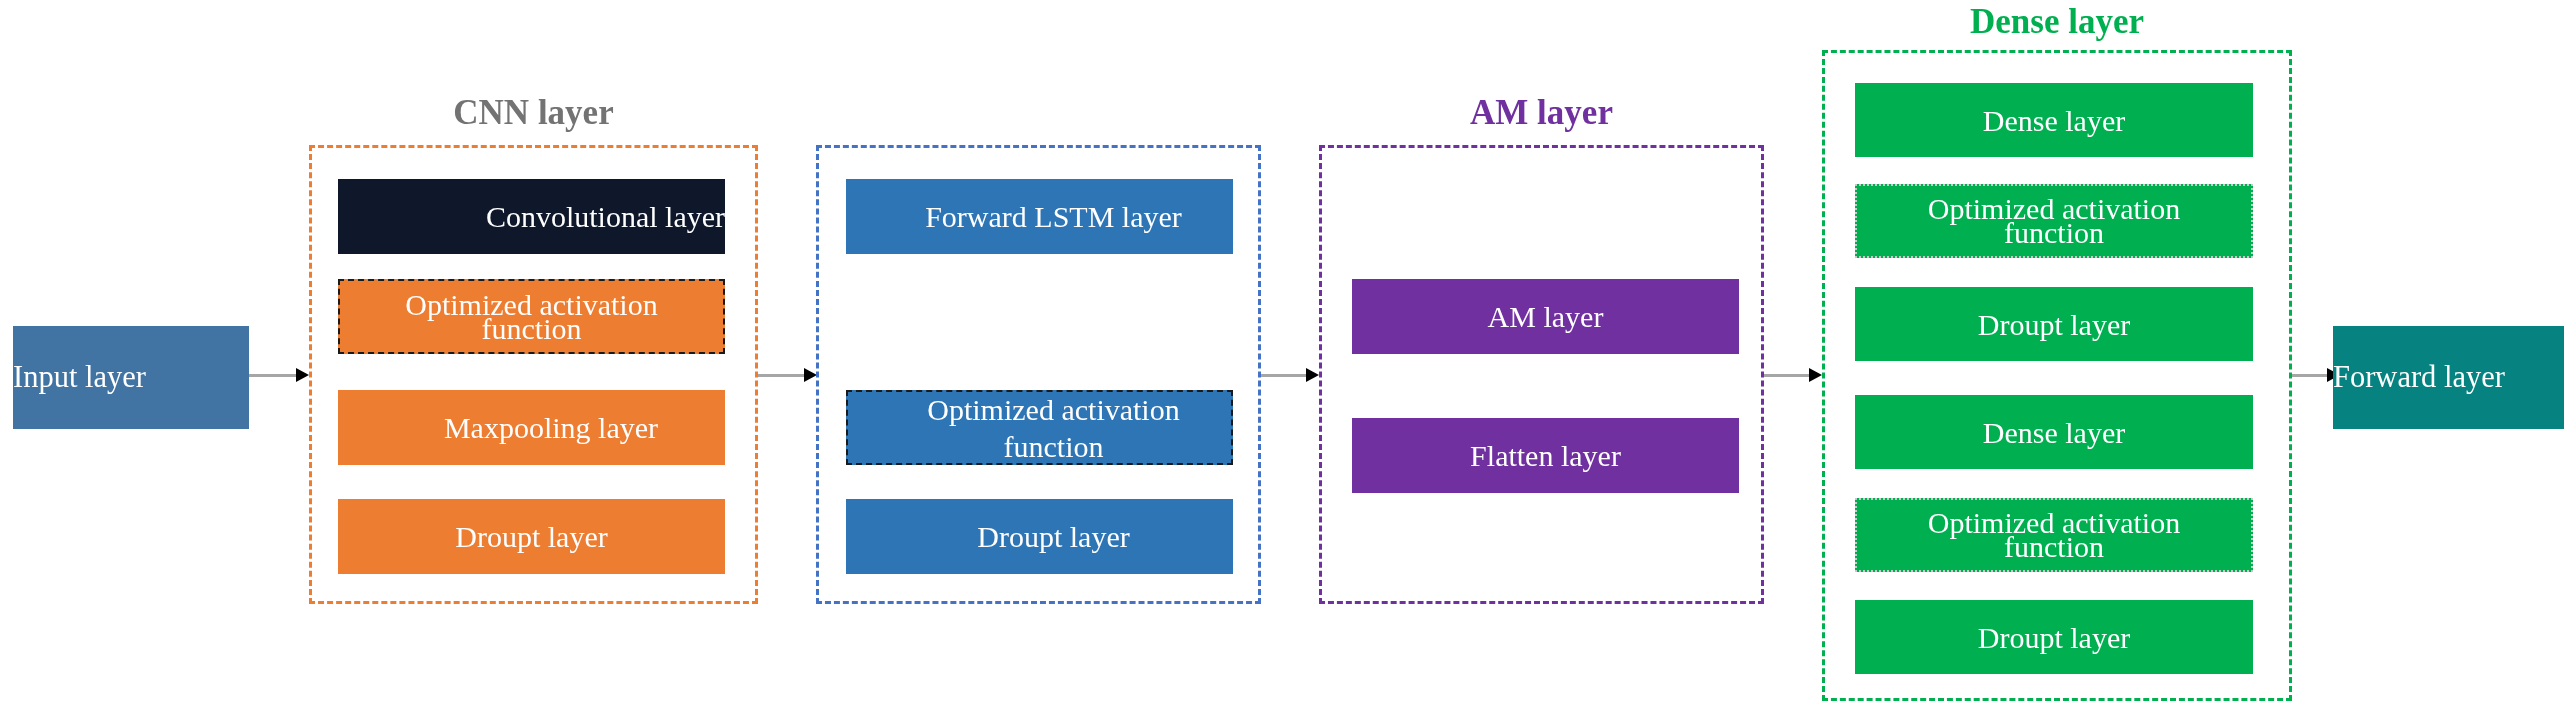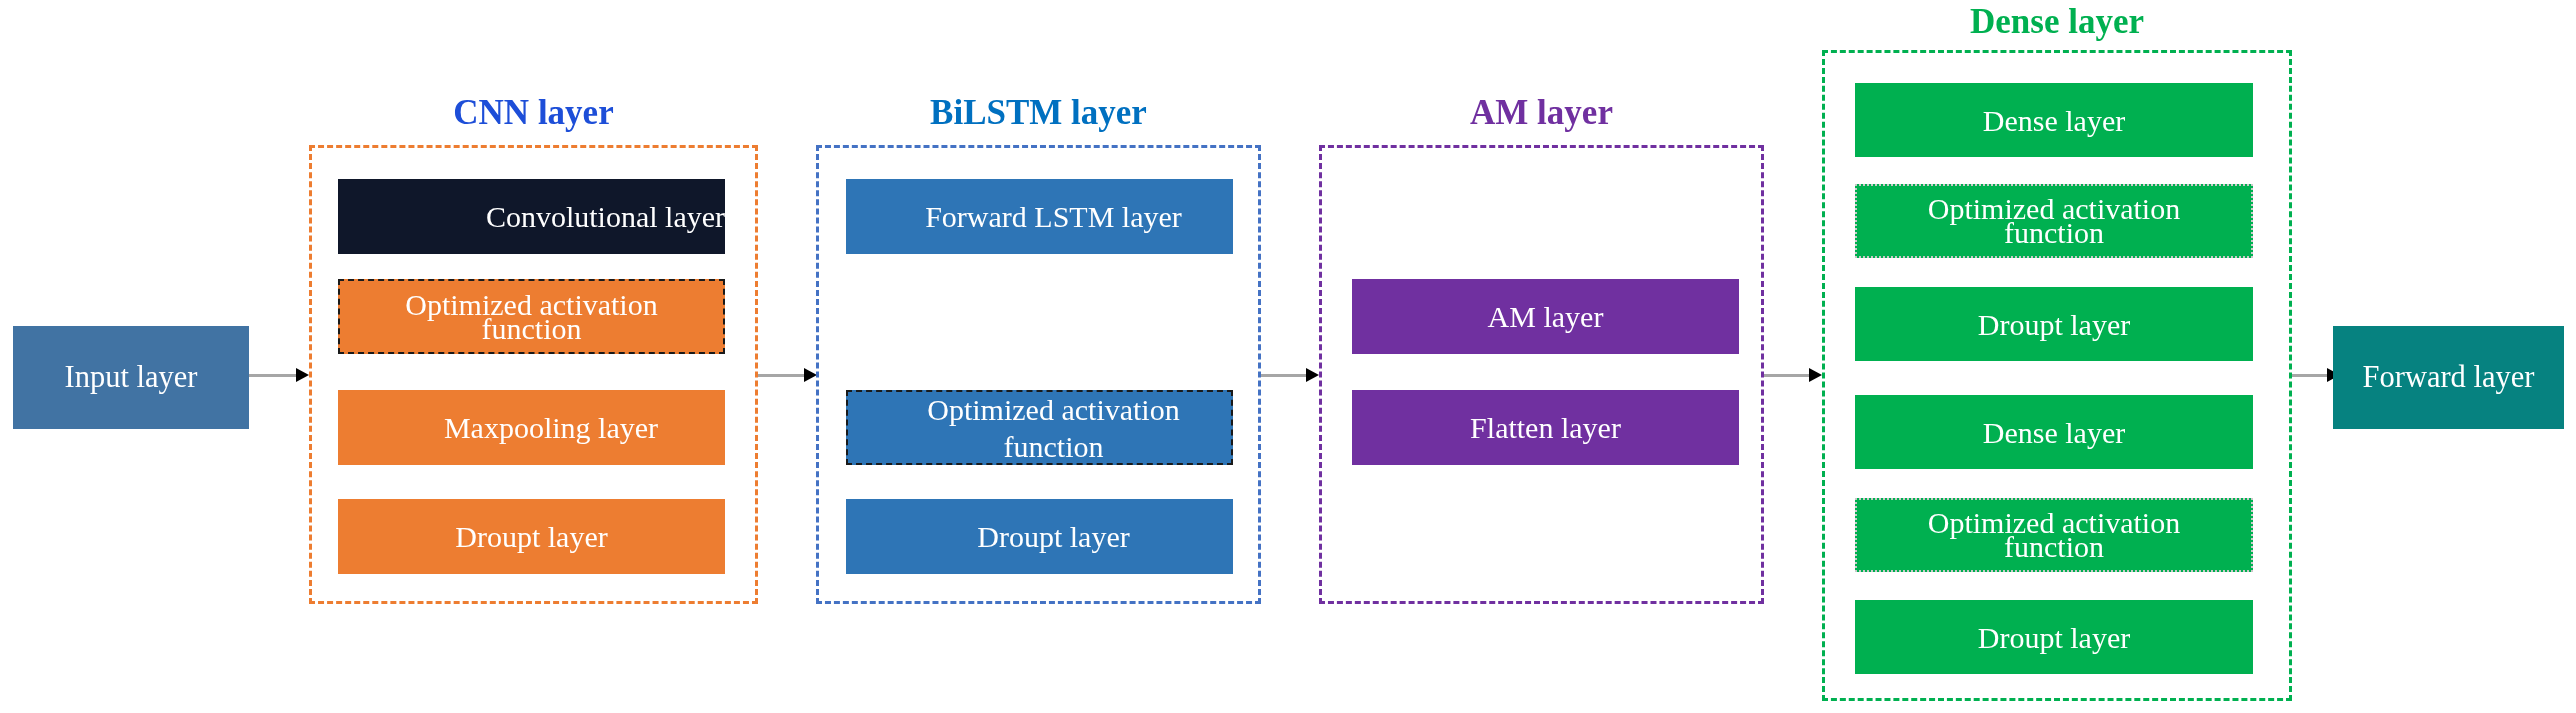--- a/index.html
+++ b/index.html
@@ -2,21 +2,21 @@
 <html style="font-size:13px"><head>
 <meta charset="utf-8">
 <style>
   html, body { margin: 0; padding: 0; background: #ffffff; }
   body { width: 2576px; height: 714px; position: relative; overflow: hidden;
          font-family: "Liberation Serif", "DejaVu Serif", serif; }
 
   .canvas { position: absolute; left: 0; top: 0; width: 2576px; height: 714px; }
 
   
-  .node { position: absolute; display: flex; align-items: center; justify-content: center;
+  .node { position: absolute; display: flex; align-items: center; 
           color: #ffffff; font-size: 30.5px; }
   .node-input  { left: 13px;   top: 326px; width: 236px; height: 103px; }
   .node-output { left: 2333px; top: 326px; width: 231px; height: 103px; }
 
   
   .group { position: absolute; border: 3.2px dashed #888; box-sizing: border-box; }
   .group-cnn    { left: 309px;  top: 145px; width: 449px; height: 459px; }
   .group-bilstm { left: 816px; top: 145px; width: 445px; height: 459px; }
   .group-am     { left: 1319px; top: 145px; width: 445px; height: 459px; }
   .group-dense  { left: 1822px; top: 50px;  width: 470px; height: 651px; }
@@ -81,57 +81,56 @@
   </div>
   <div class="arrow a4">
     <i class="arrow-line" style="background: rgb(166, 166, 166);"></i>
     <i class="arrow-head" style="border-left-color: rgb(0, 0, 0);"></i>
   </div>
   <div class="arrow a5">
     <i class="arrow-line" style="background: rgb(166, 166, 166);"></i>
     <i class="arrow-head" style="border-left-color: rgb(0, 0, 0);"></i>
   </div>
 
-  <div class="group-title title-cnn" style="color: #1d4ed8;">CNN layer</div>
+  <div class="group-title title-cnn" style="color: #737373;">CNN layer</div>
   <div class="group group-cnn cnn-col" style="border-color: rgb(237, 125, 49);">
     <div class="box r1" style="background: #0f172a; align-items: flex-end;">
       <span>Convolutional layer</span>
     </div>
     <div class="box r2 black-dashed squeeze" style="background: rgb(237, 125, 49);">
       <span>Optimized activation</span>
       <span>function</span>
     </div>
     <div class="box r3" style="background: rgb(237, 125, 49); padding-left: 39px;">
       <span>Maxpooling layer</span>
     </div>
     <div class="box r4" style="background: rgb(237, 125, 49);">
       <span>Droupt layer</span>
     </div>
   </div>
 
-  <div class="group-title title-bilstm" style="color: rgb(0, 112, 192);">BiLSTM layer</div>
   <div class="group group-bilstm bilstm-col" style="border-color: rgb(68, 114, 196);">
     <div class="box r1" style="background: rgb(46, 117, 182);">
       <span>Forward LSTM layer</span>
     </div>
     <div class="box r3 black-dashed" style="background: rgb(46, 117, 182);">
       <span>Optimized activation</span>
       <span>function</span>
     </div>
     <div class="box r4" style="background: rgb(46, 117, 182);">
       <span>Droupt layer</span>
     </div>
   </div>
 
   <div class="group-title title-am" style="color: rgb(112, 48, 160);">AM layer</div>
   <div class="group group-am am-col" style="border-color: rgb(112, 48, 160);">
     <div class="box r2" style="background: rgb(112, 48, 160);">
       <span>AM layer</span>
     </div>
-    <div class="box r3" style="background: rgb(112, 48, 160);">
+    <div class="box r3" style="background: rgb(112, 48, 160); margin-top: 28px;">
       <span>Flatten layer</span>
     </div>
   </div>
 
   <div class="group-title title-dense" style="color: rgb(0, 176, 80);">Dense layer</div>
   <div class="group group-dense dense-col" style="border-color: rgb(0, 176, 80);">
     <div class="box d1" style="background: rgb(0, 176, 80);">
       <span>Dense layer</span>
     </div>
     <div class="box d2 gray-dotted squeeze" style="background: rgb(0, 176, 80);">

